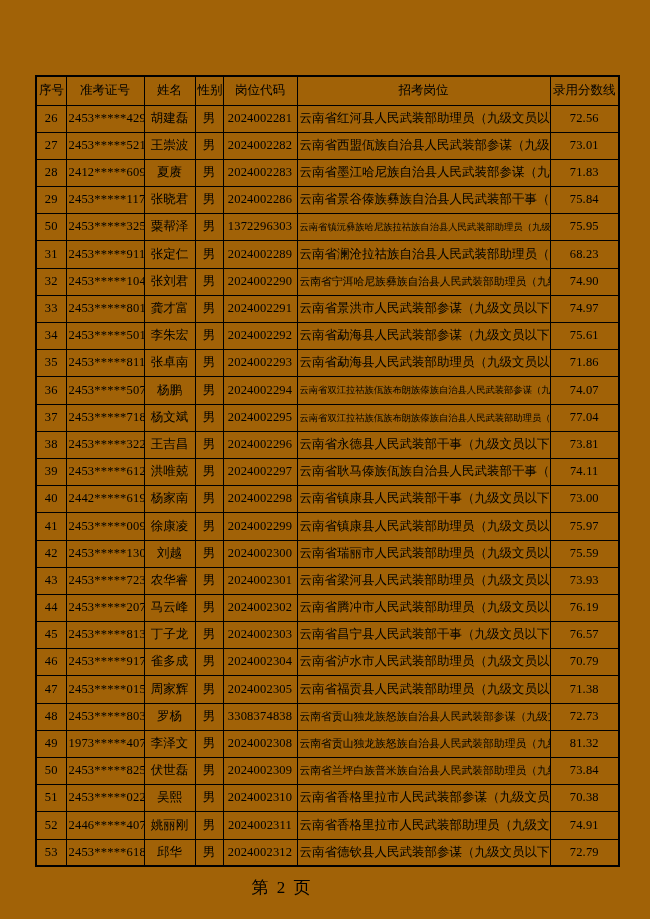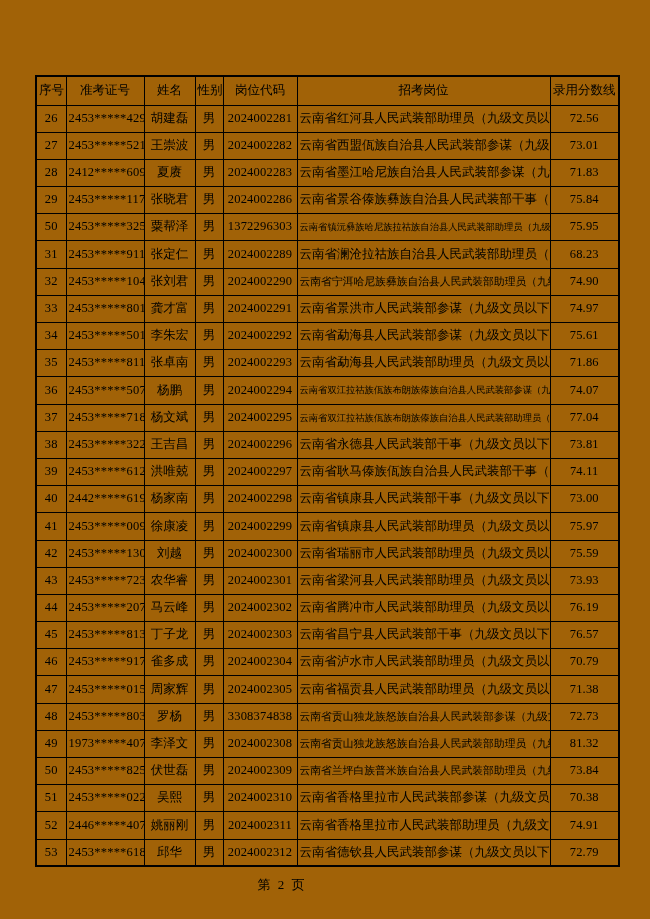--- a/index.html
+++ b/index.html
@@ -60,21 +60,21 @@
   td[data-field="no"] {
     font-size: 12px;
     letter-spacing: 0.2px;
   }
   .page-footer {
     position: absolute;
     top: 876px;
     left: 0;
     width: 564px;
     text-align: center;
-    font-size: 13px;
+    font-size: 17px;
     letter-spacing: 2px;
   }
 </style>
 </head>
 <body>
 
 <div class="page">
 
   <table class="score-table">
     <colgroup>

